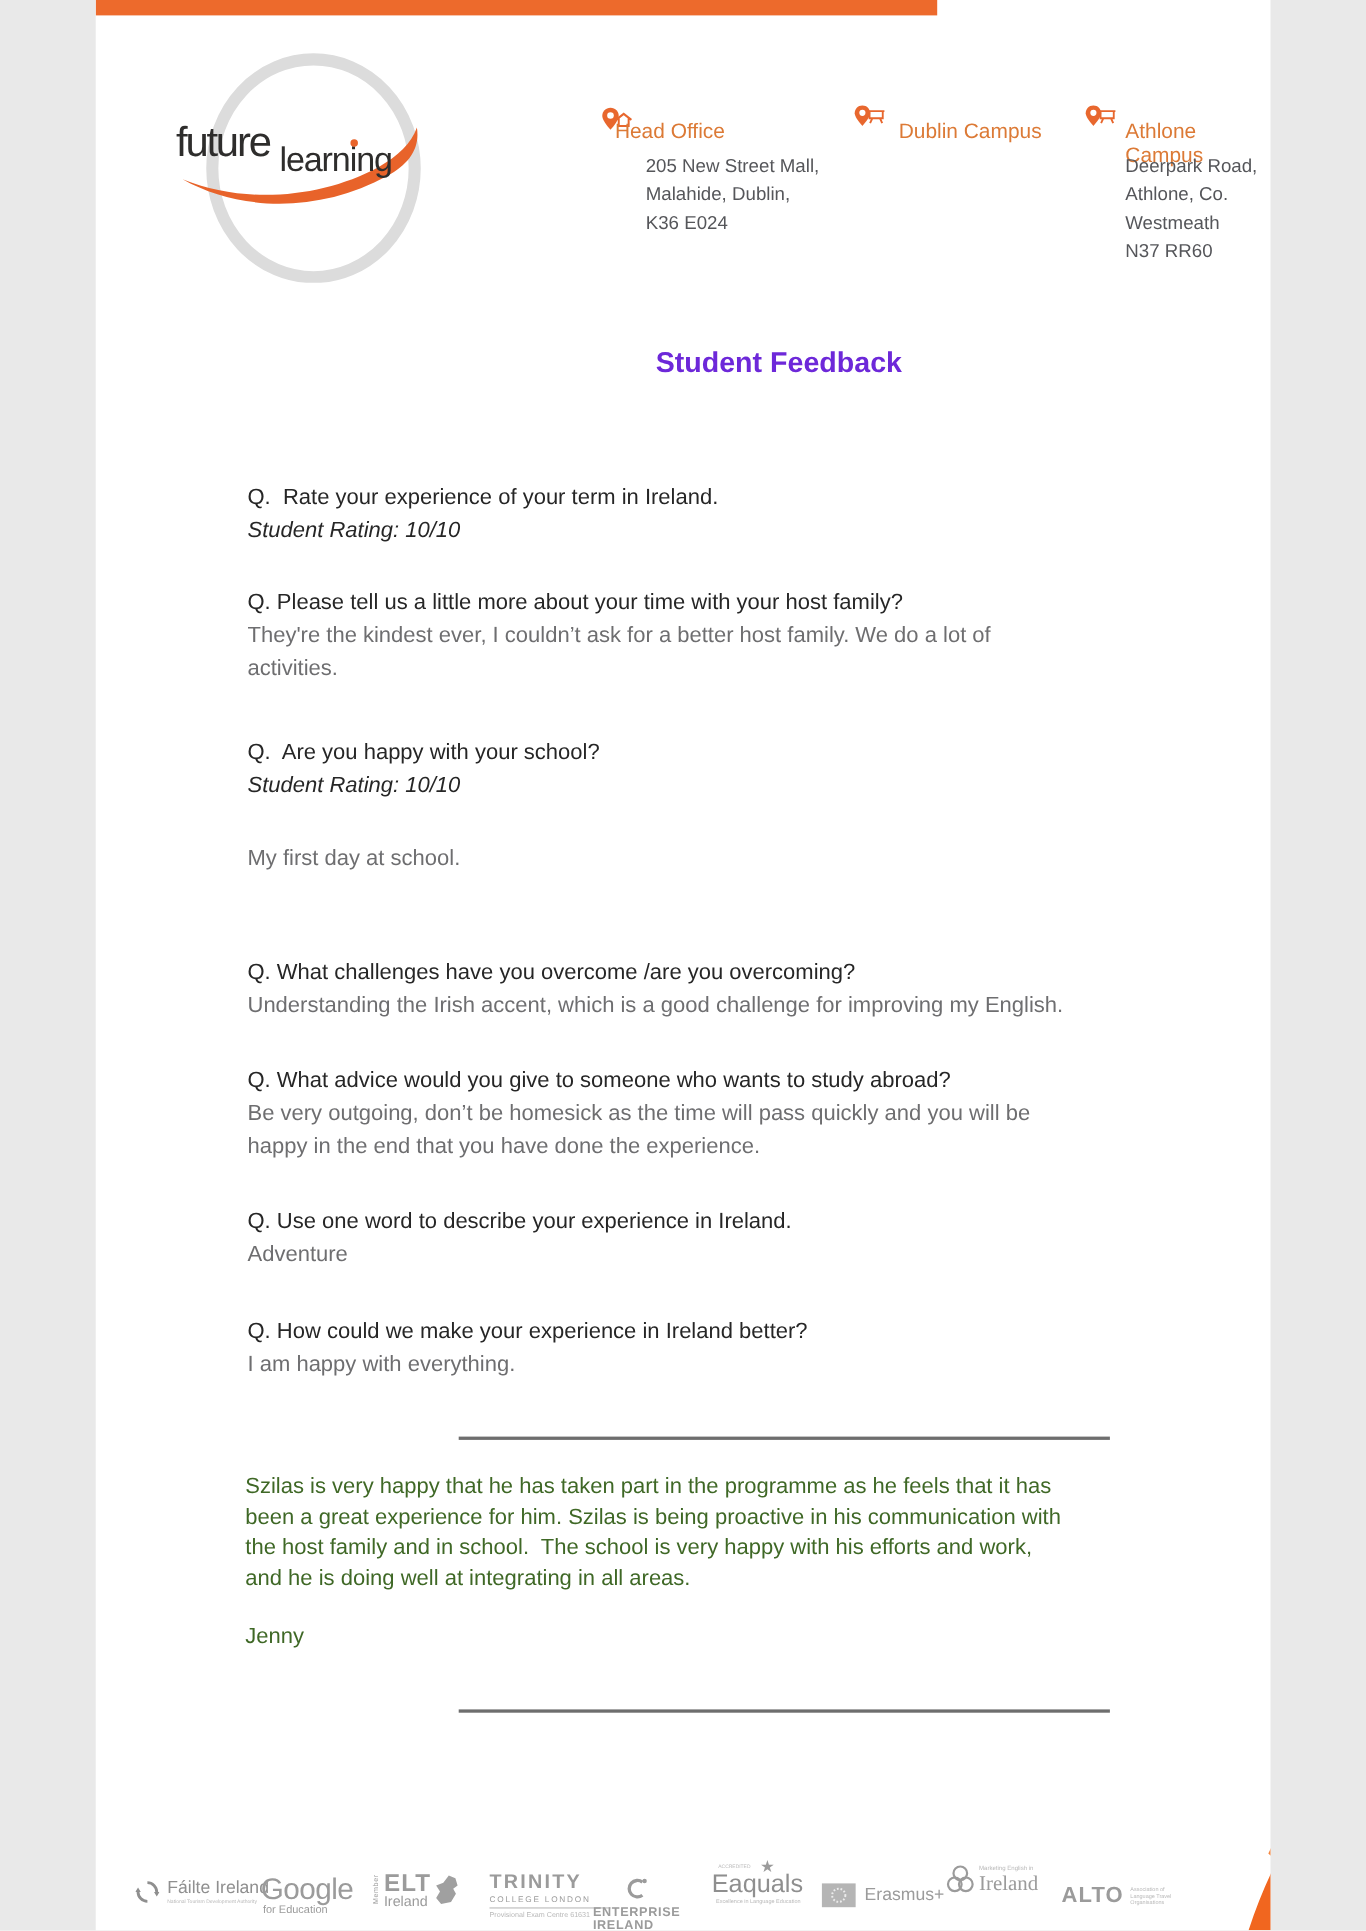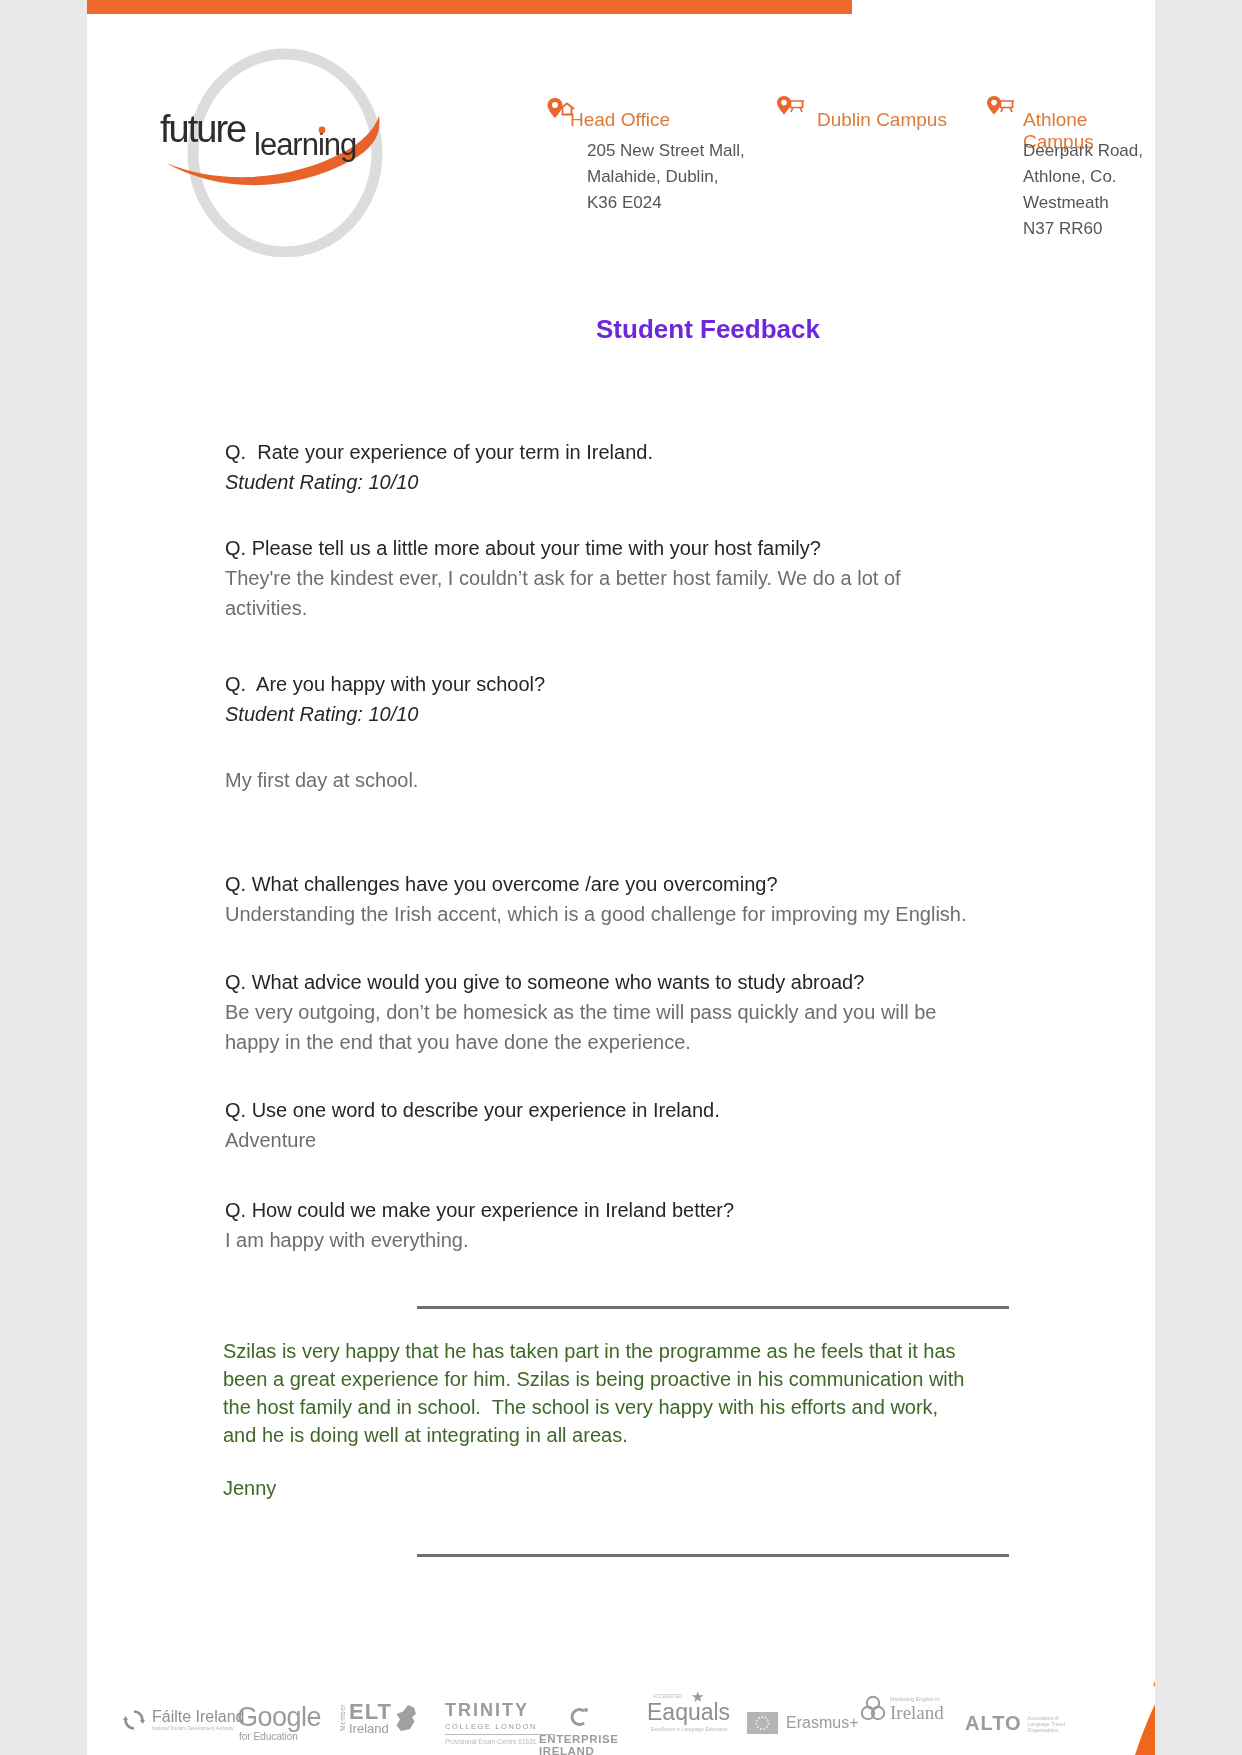--- a/index.html
+++ b/index.html
@@ -53,21 +53,21 @@
     <text x="38" y="97" font-size="38" letter-spacing="-2" fill="#2E2D2C" font-family="Liberation Sans, sans-serif">future</text>
     <text x="132" y="110" font-size="31" letter-spacing="-1" fill="#2E2D2C" font-family="Liberation Sans, sans-serif">learning</text>
     <circle cx="200" cy="85" r="3.4" fill="#E8632A"></circle>
   </svg>
 
   <svg class="abs" style="left:458px;top:96px;" width="36" height="32" viewBox="0 0 36 32">
     <path d="M10 2 C5.5 2 2.5 5.5 2.5 9.5 C2.5 14 10 22 10 22 C10 22 17.5 14 17.5 9.5 C17.5 5.5 14.5 2 10 2 Z" fill="#E8672E"></path>
     <circle cx="10" cy="9" r="3" fill="#ffffff"></circle>
     <path d="M15 13 L22 7.5 L29 13 M17.5 11.5 L17.5 18.5 L26.5 18.5 L26.5 11.5" fill="none" stroke="#E8672E" stroke-width="1.8"></path>
   </svg>
-  <div class="office-title" style="left:483px;top:109px;">Head Office</div>
+  <div class="office-title" style="left:472px;top:109px;">Head Office</div>
   <div class="office-lines" style="left:500px;top:138px;">
     <div>205 New Street Mall,</div>
     <div>Malahide, Dublin,</div>
     <div>K36 E024</div>
   </div>
 
   <svg class="abs" style="left:688px;top:94px;" width="36" height="32" viewBox="0 0 36 32">
     <path d="M9 2 C4.8 2 2 5.2 2 9 C2 13.2 9 20.5 9 20.5 C9 20.5 16 13.2 16 9 C16 5.2 13.2 2 9 2 Z" fill="#E8672E"></path>
     <circle cx="9" cy="8.6" r="2.8" fill="#ffffff"></circle>
     <path d="M14 7 L29 7 M15.5 7 L15.5 13.5 L27.5 13.5 L27.5 7 M18 13.5 L16 18 M25 13.5 L27 18" fill="none" stroke="#E8672E" stroke-width="1.7"></path>

